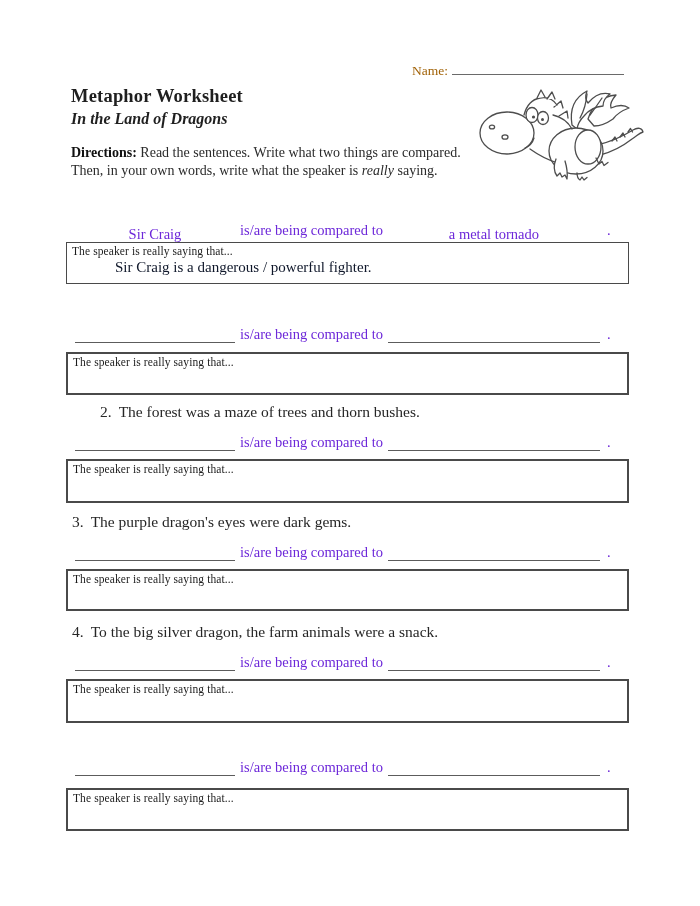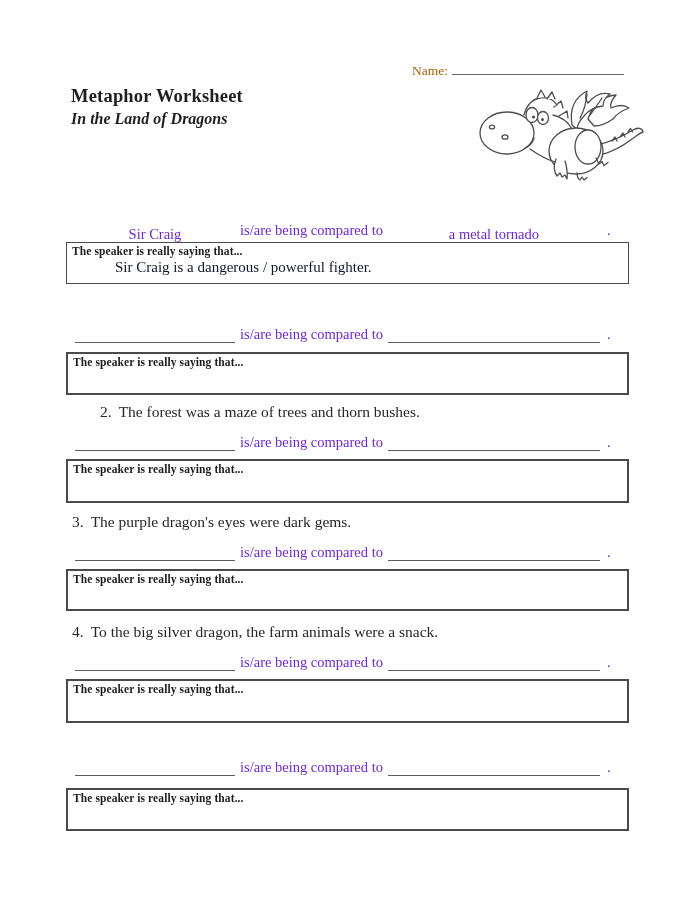--- a/index.html
+++ b/index.html
@@ -51,21 +51,21 @@
   
   .answer-box {
     left: 66px;
     width: 563px;
     border: 2px solid #4a4a4a;
     background: #ffffff;
     box-sizing: border-box;
   }
   .answer-box.example { border-width: 1.5px; }
   .box-label {
-    font-weight: bold;
+    font-weight: normal;
     font-size: 11.5px;
     padding: 2px 0 0 5px;
     color: #1c1c1c;
     letter-spacing: 0.1px;
   }
   .example-answer {
     font-size: 15px;
     margin: 2px 0 0 48px;
     color: #0f172a;
   }
@@ -121,20 +121,24 @@
       <path d="M49 63 Q56 60 58 53"></path>
 
       <path d="M80 74 Q76 84 81 91 l3 -3 l2 4 l3 -2 l2 4 Q92 86 89 76" fill="#fff"></path>
 
       <path d="M101 88 Q101 93 104 95 l2 -3 l2 3 l3 -2.5"></path>
 
       <path d="M120 73 l3 6 l3 -2.5 l2 4 l4 -3"></path>
     </svg>
   </div>
 
+  <div class="abs directions">
+    <div><b>Directions:</b><span> Read the sentences. Write what two things are compared.</span></div>
+    <div><span>Then, in your own words, write what the speaker is </span><span class="em">really</span><span> saying.</span></div>
+  </div>
 
 
   <div class="abs compare-row" style="left:75px; top:222px;">
     <span class="blank blank-left">Sir Craig</span><span class="mid">is/are being compared to</span><span class="blank blank-right">a metal tornado</span><span class="period">.</span>
   </div>
 
   <div class="abs answer-box example" style="top:242px; height:42px;">
     <div class="box-label">The speaker is really saying that...</div>
     <div class="example-answer">Sir Craig is a dangerous / powerful fighter.</div>
   </div>

